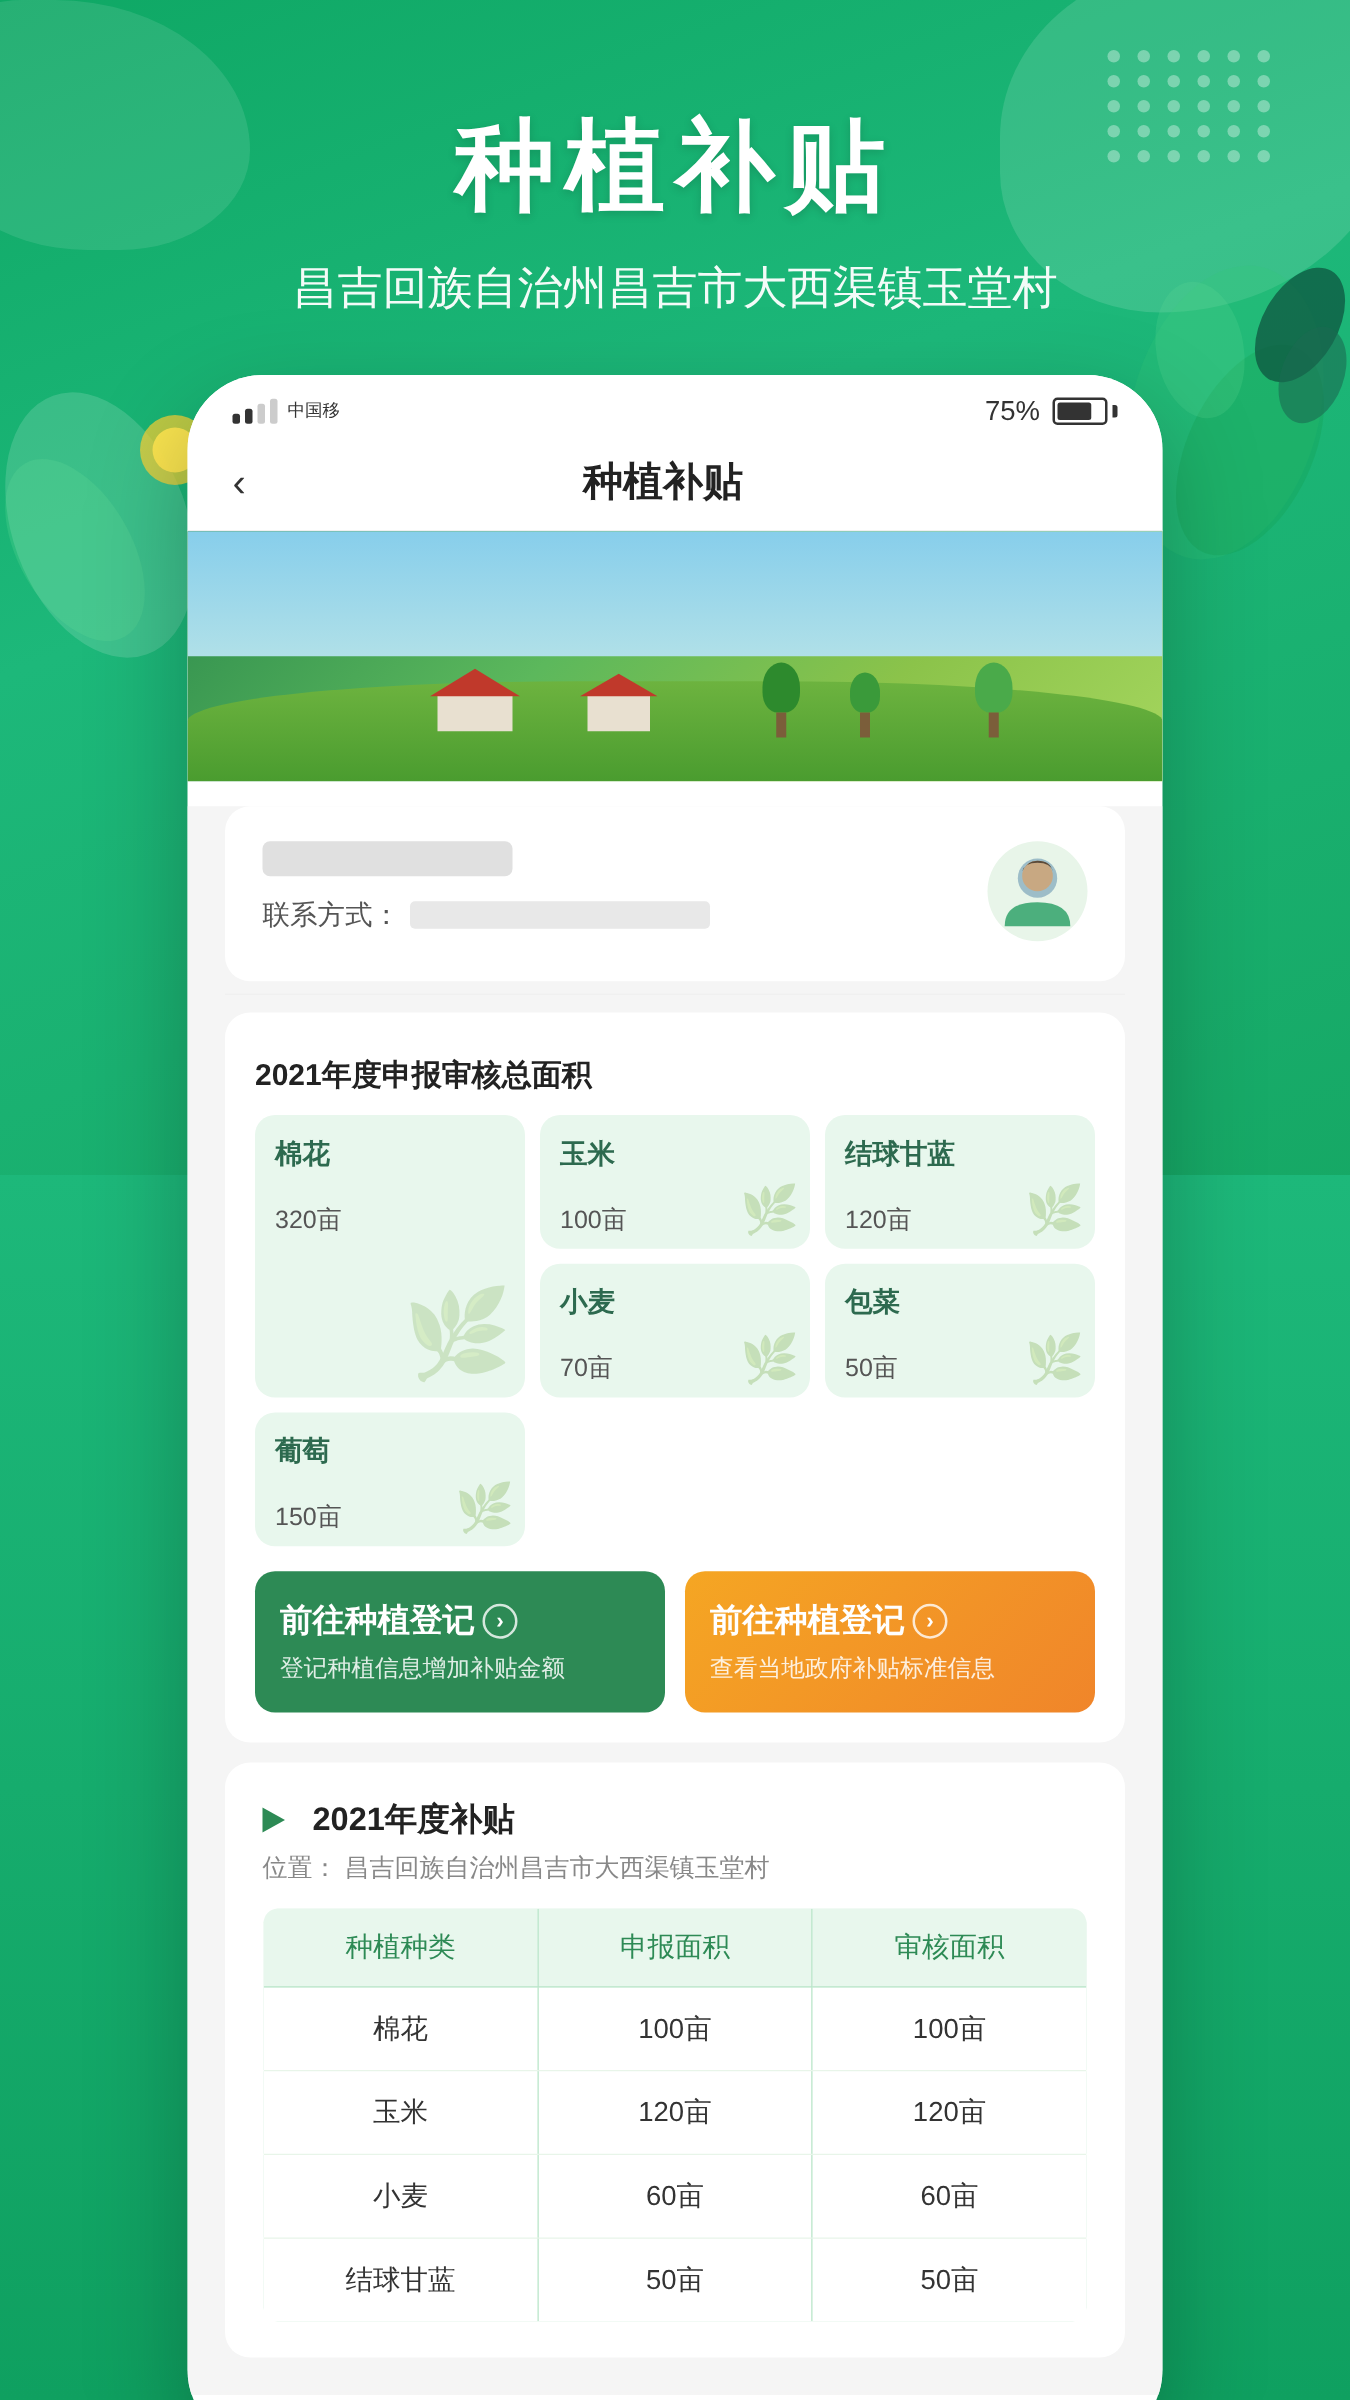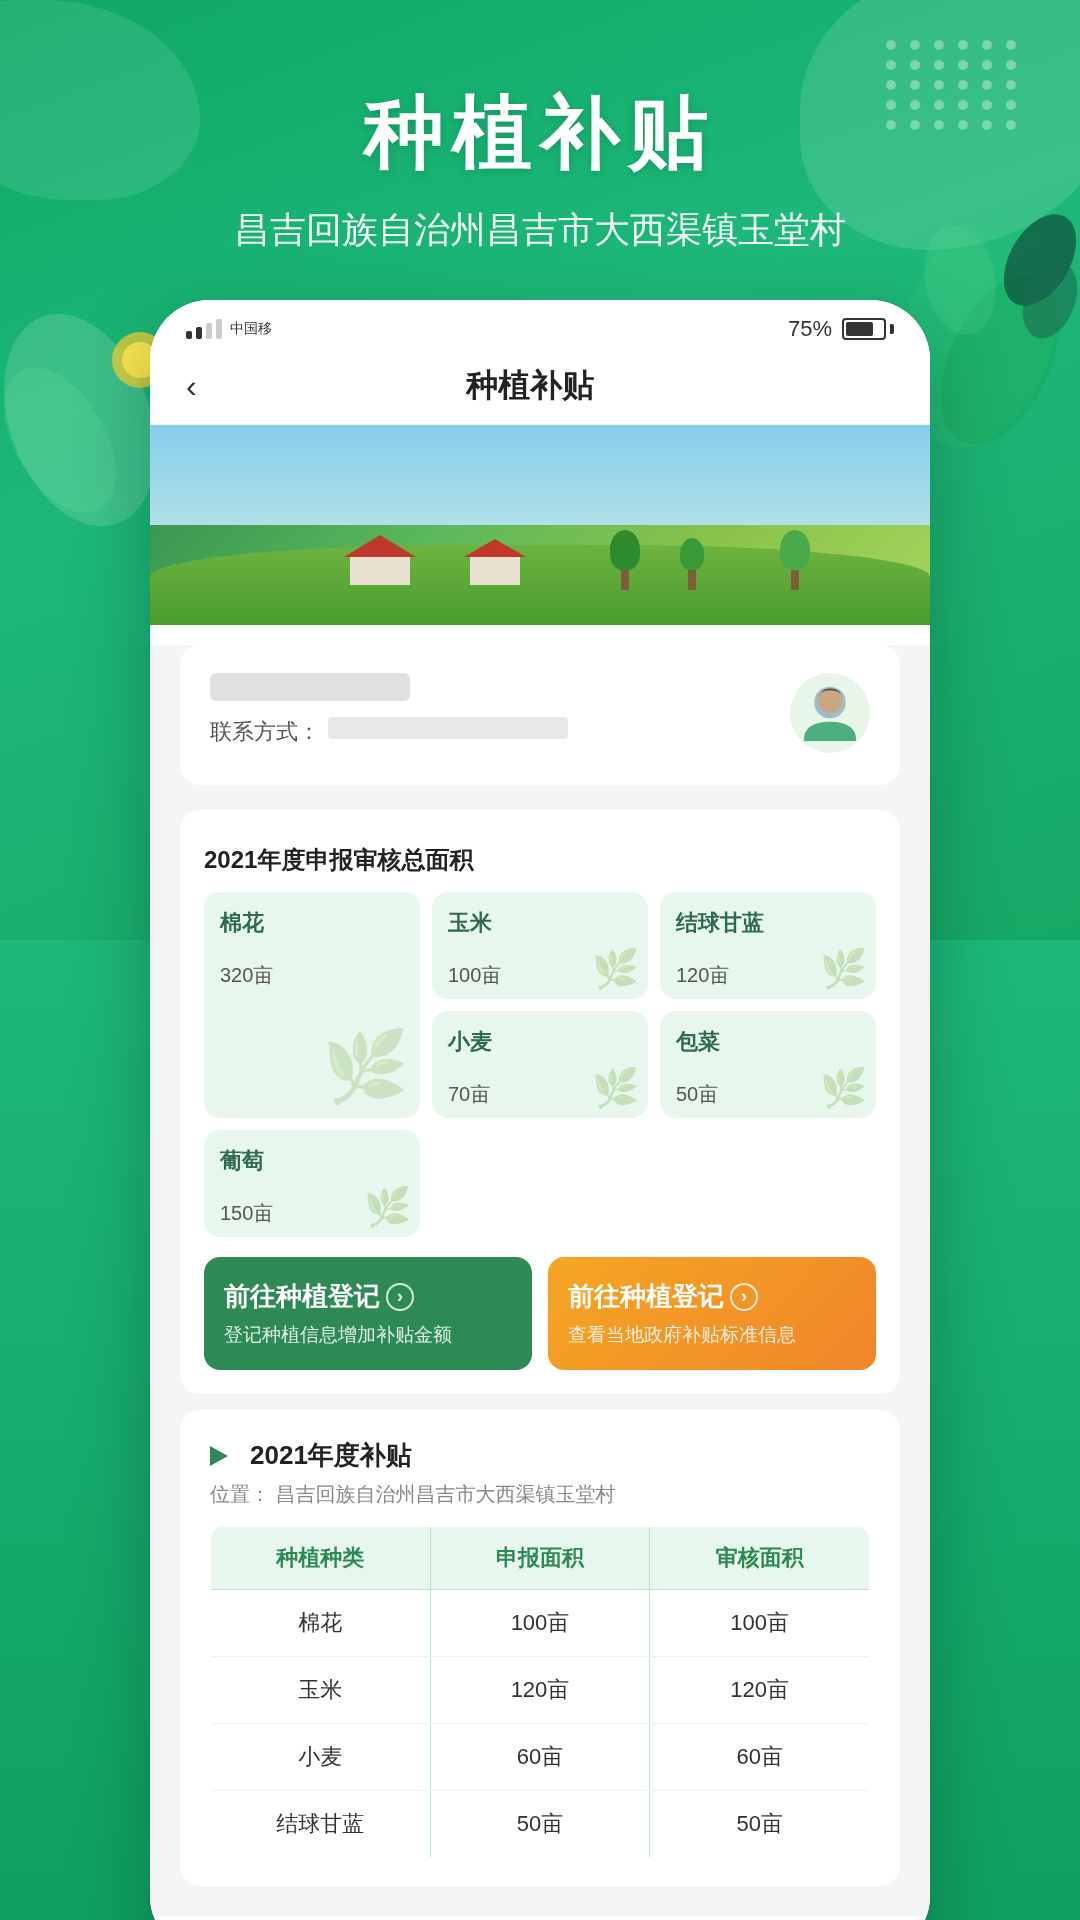--- a/index.html
+++ b/index.html
@@ -250,20 +250,21 @@
       width: 200px; height: 28px;
       background: #e0e0e0;
       border-radius: 6px;
       margin-bottom: 16px;
     }
     .user-field {
       font-size: 22px;
       color: #555;
       margin-bottom: 10px;
       display: flex;
+      align-items: center;
       gap: 8px;
     }
     .field-blur {
       display: inline-block;
       width: 240px; height: 22px;
       background: #e8e8e8;
       border-radius: 4px;
       vertical-align: middle;
     }
     .user-avatar {
@@ -411,21 +412,21 @@
       width: 100%;
       border-collapse: collapse;
       border: 1.5px solid #b8e5c8;
       border-radius: 12px;
       overflow: hidden;
     }
     .subsidy-table th {
       background: #e8f7ed;
       color: #2d8a55;
       font-size: 22px;
-      font-weight: 700;
+      font-weight: 400;
       padding: 16px 10px;
       text-align: center;
       border-bottom: 1.5px solid #b8e5c8;
     }
     .subsidy-table td {
       font-size: 22px;
       color: #333;
       padding: 18px 10px;
       text-align: center;
       border-bottom: 1px solid #e8f5e9;

